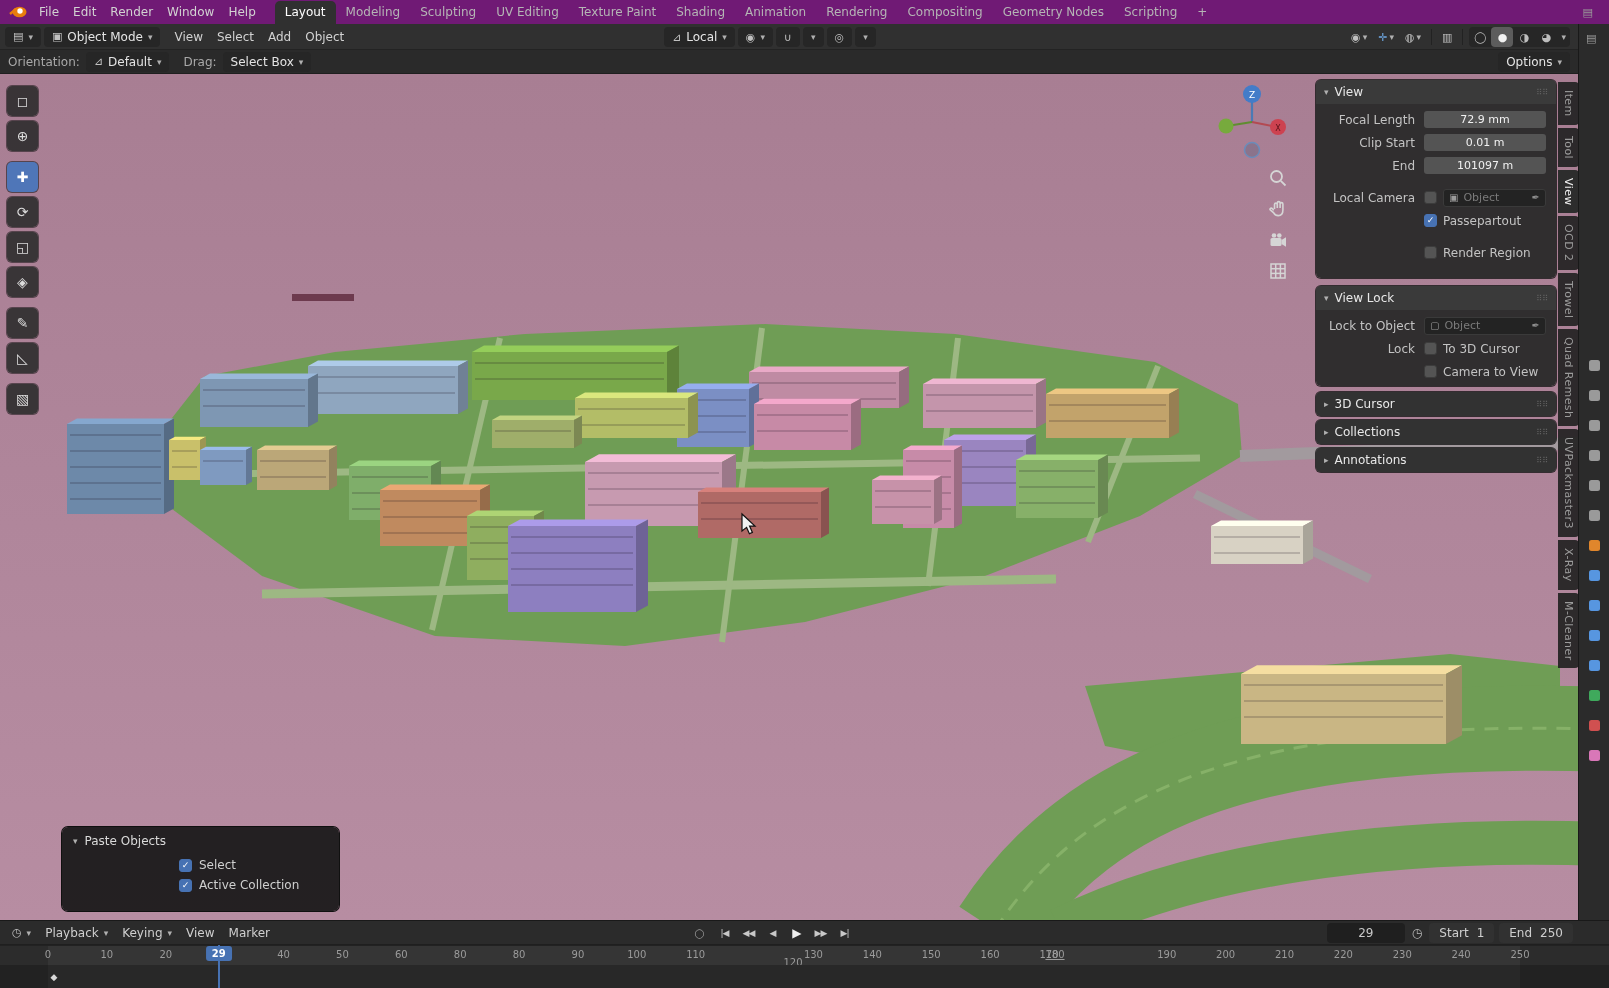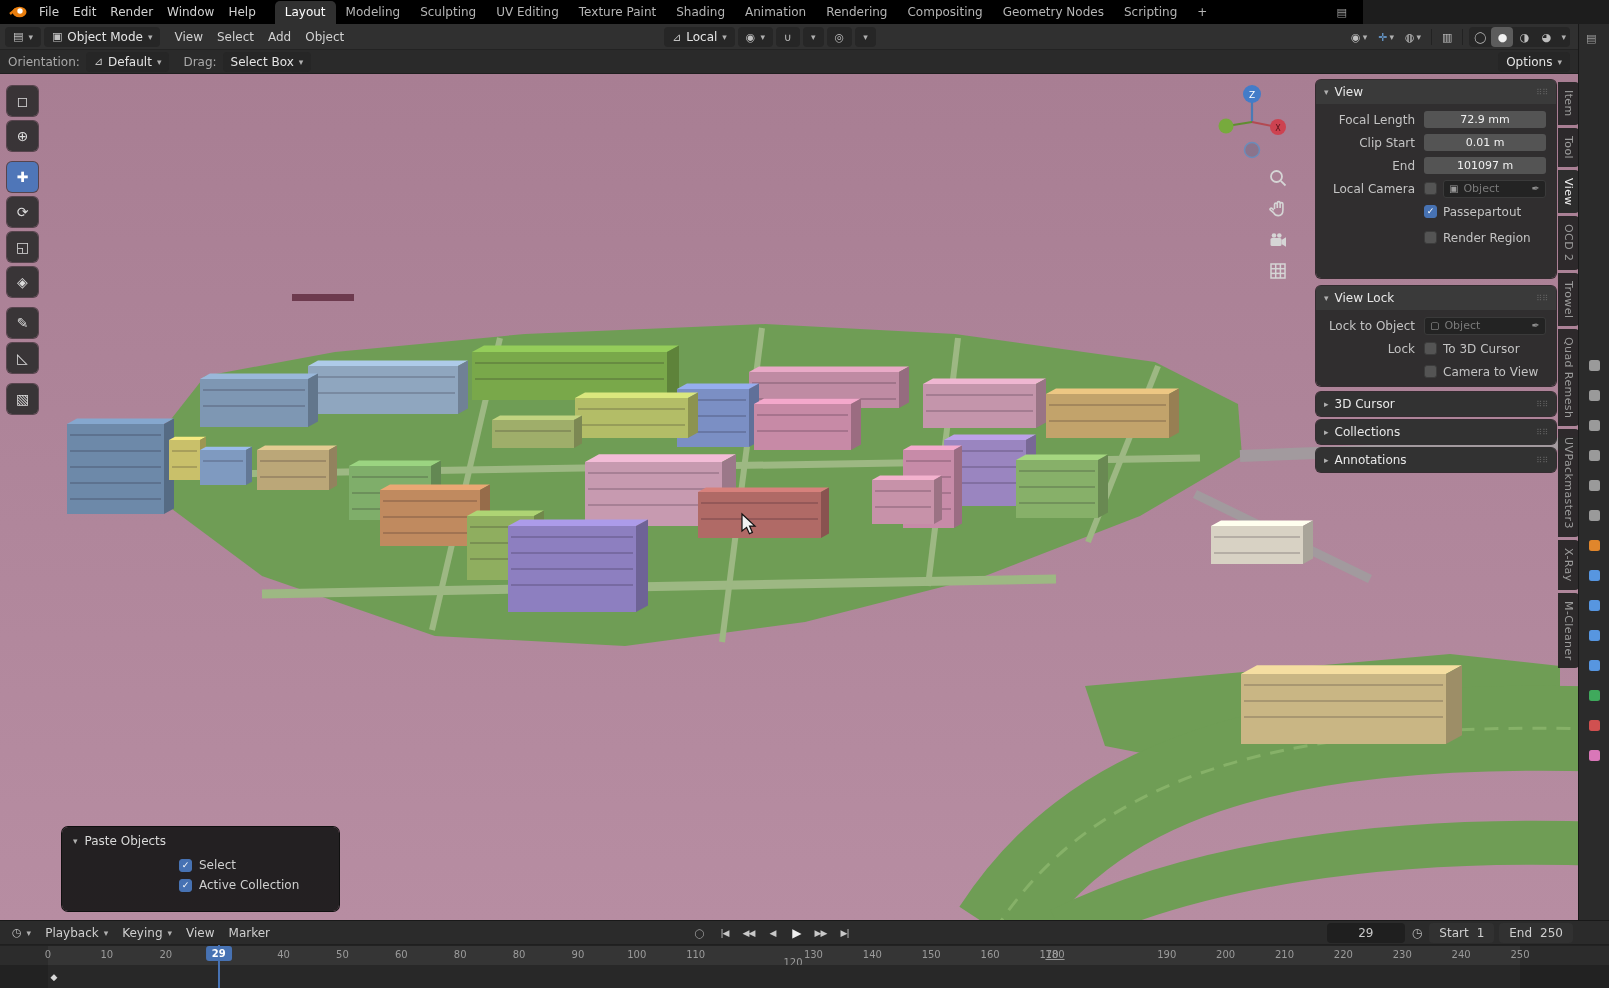--- a/index.html
+++ b/index.html
@@ -1,19 +1,19 @@
 <!DOCTYPE html>
 <html><head>
 <meta charset="utf-8">
 <style>
 *{box-sizing:border-box;margin:0;padding:0}
 html,body{width:1609px;height:988px}
 body{background:#1d1d1d;font-family:"DejaVu Sans","Liberation Sans",sans-serif;font-size:12px;color:#cdcdcd;overflow:hidden;position:relative;cursor:default}
 
-.topbar{position:absolute;left:0;top:0;width:1363px;height:24px;background:#000000;display:flex;align-items:center;padding:0 6px;gap:2px}
+.topbar{position:absolute;left:0;top:0;width:1609px;height:24px;background:#701a75;display:flex;align-items:center;padding:0 6px;gap:2px}
 .blender-logo{width:24px;height:16px;display:flex;align-items:center;justify-content:center}
 .menus{display:flex}
 .menu-item{padding:0 7px;line-height:22px;color:#d2d2d2;border-radius:3px}
 .ws-tabs{display:flex;margin-left:10px;height:24px;align-items:flex-end}
 .ws-tab{padding:4px 10px 5px;color:#b5b5b5;border-radius:5px 5px 0 0;white-space:nowrap}
 .ws-tab.active{background:#303030;color:#ffffff}
 .ws-add{color:#b5b5b5;padding:0 8px}
 .topbar-spacer{flex:1}
 .corner-icon{color:#9a9a9a;padding:0 10px;font-size:11px}
 
@@ -519,39 +519,39 @@
         <span class="pctrl">
             <span class="pfield">0.01 m</span>
           </span>
       </div>
       <div class="prow">
         <span class="plabel">End</span>
         <span class="pctrl">
             <span class="pfield">101097 m</span>
           </span>
       </div>
-      <div class="prow" style="">
+      <div class="prow" style="margin-top:9px">
         <span class="plabel">Local Camera</span>
         <span class="pctrl">
           <span class="checkbox"></span>
           <span class="objfield">
             <span class="of-icon">▣</span>
             <span>Object</span>
             <span class="of-eyedrop">✒</span>
           </span>
         </span>
       </div>
       <div class="prow">
         <span class="plabel"></span>
         <span class="pctrl">
           <span class="checkbox checked">✓</span>
           <span class="cblabel">Passepartout</span>
         </span>
       </div>
-      <div class="prow" style="margin-top:3px">
+      <div class="prow" style="margin-top:9px">
         <span class="plabel"></span>
         <span class="pctrl">
           <span class="checkbox"></span>
           <span class="cblabel">Render Region</span>
         </span>
       </div>
     </div>
 
     <div class="panel" style="top:212px;height:100px">
       <div class="panel-header">

